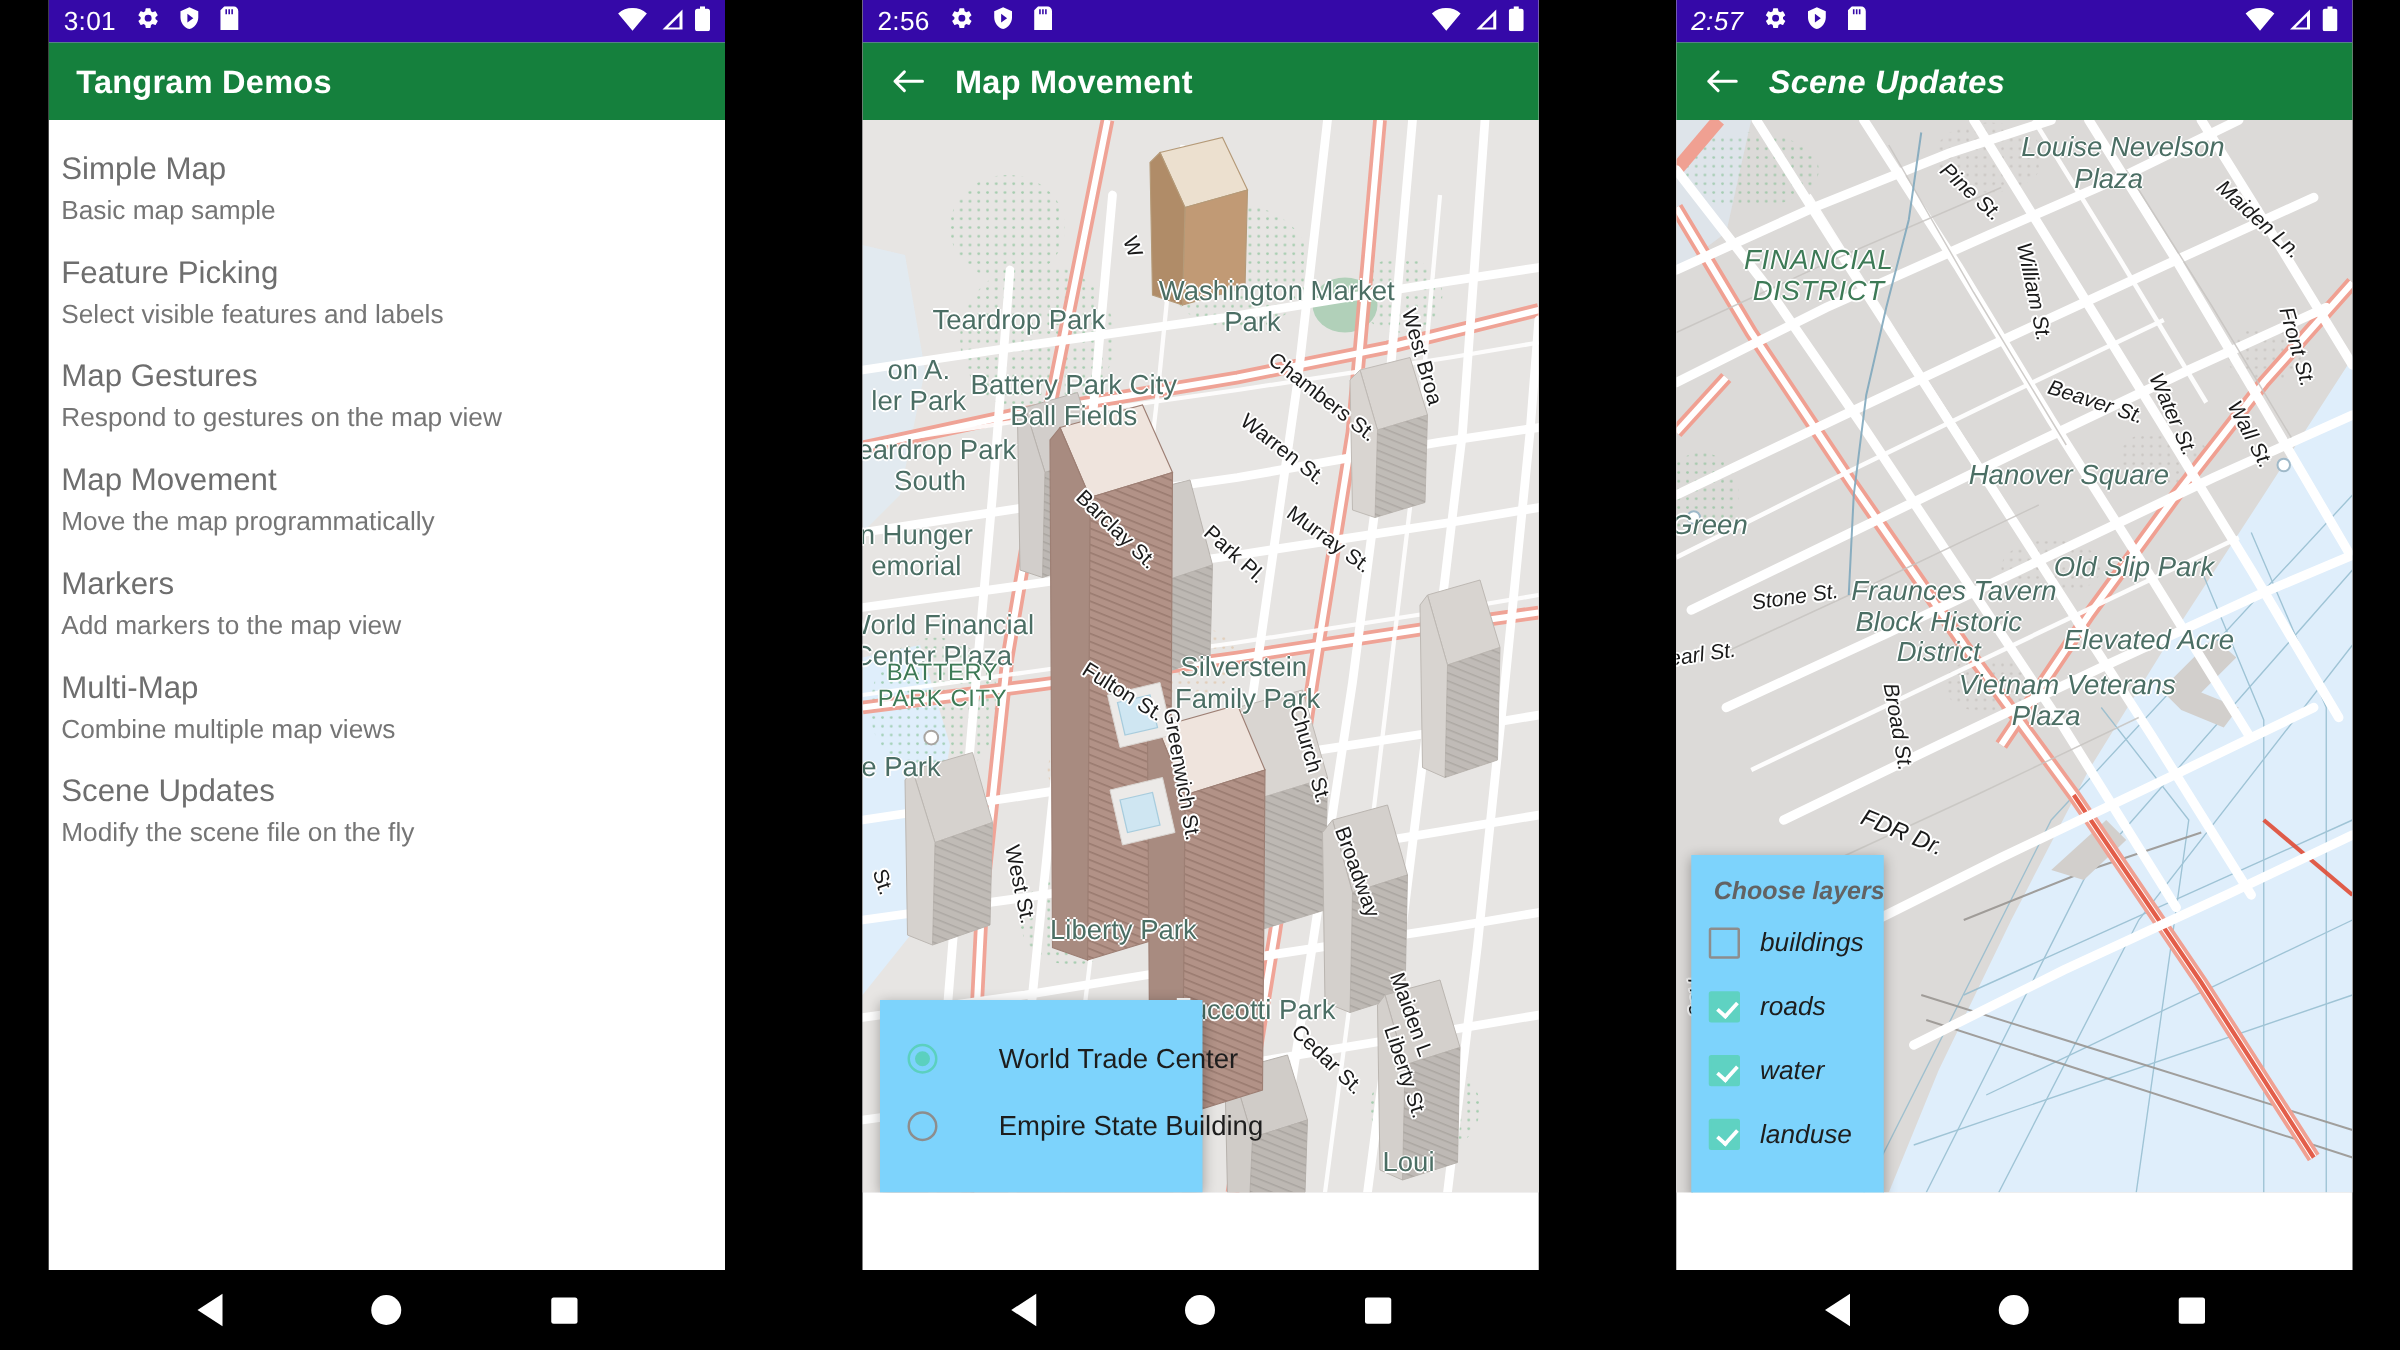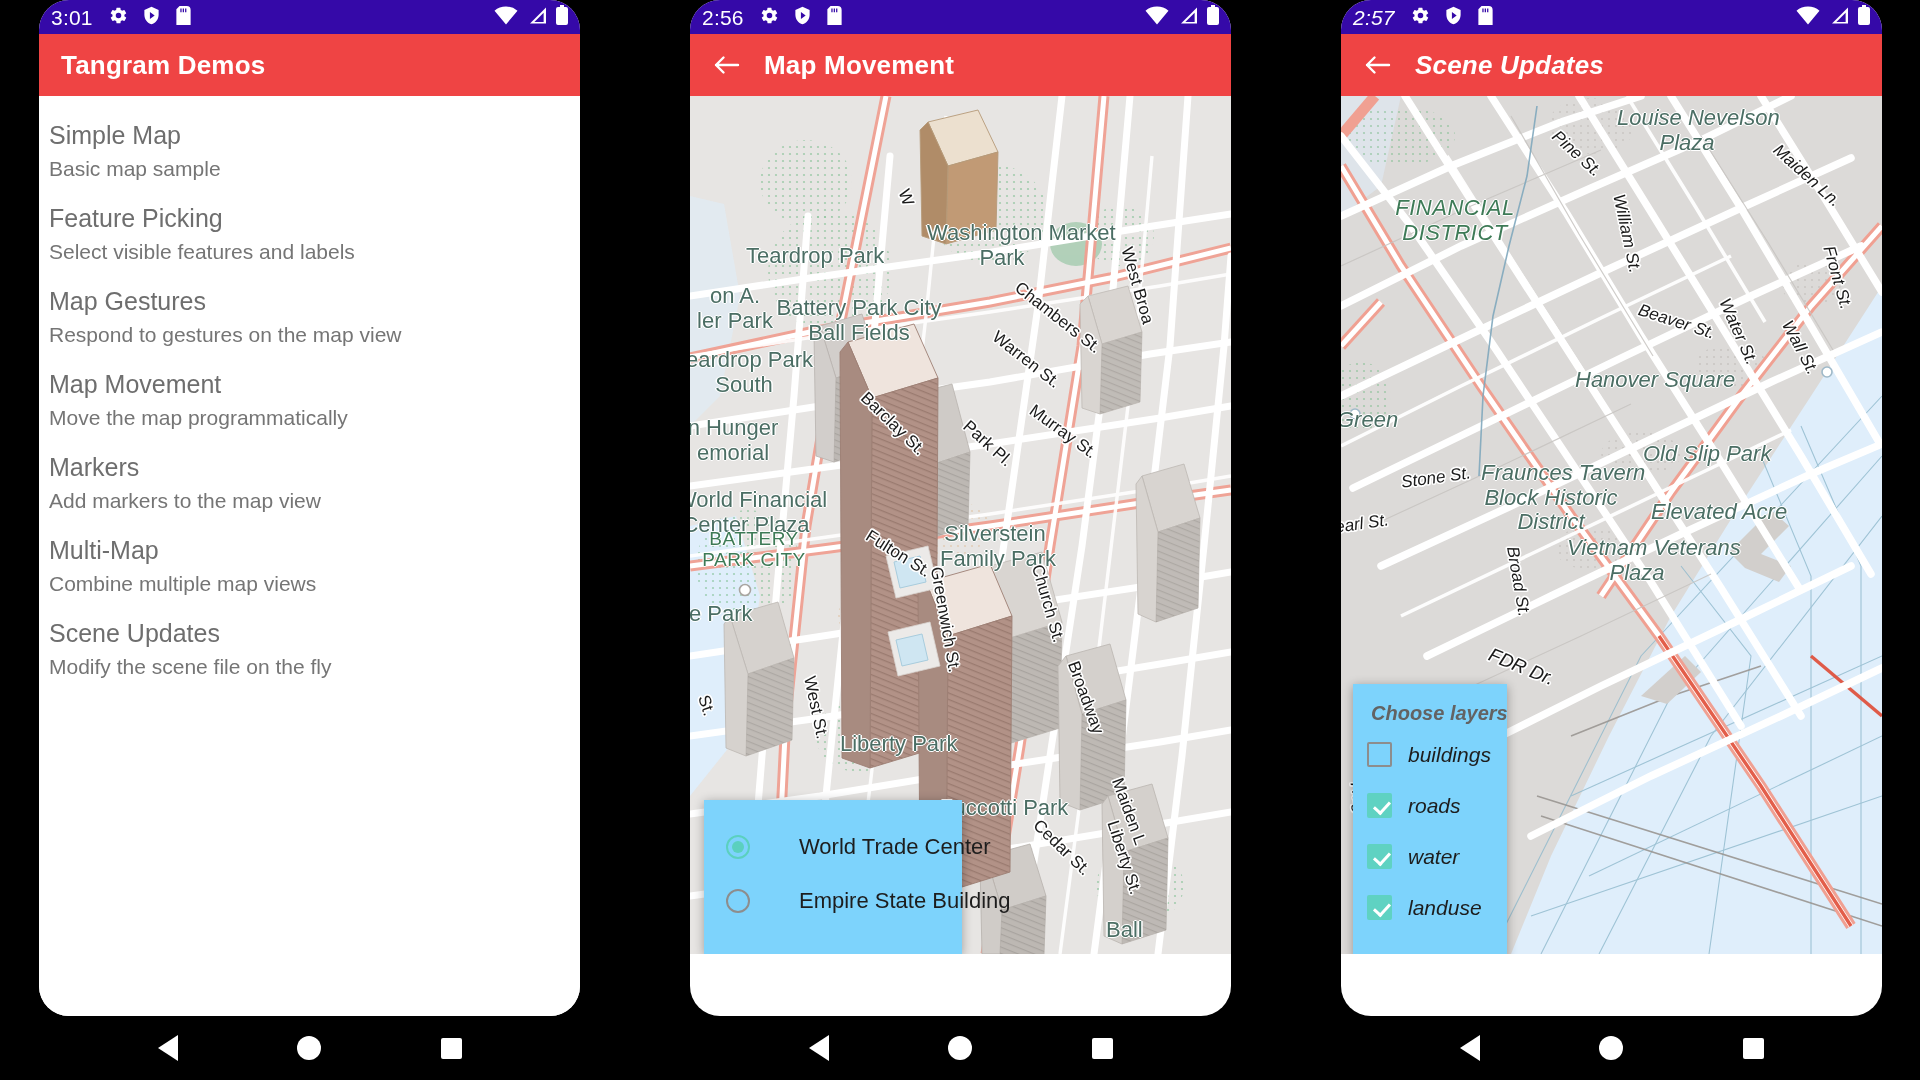--- a/index.html
+++ b/index.html
@@ -18,21 +18,20 @@
   }
 
   
   .phone {
     position:absolute;
     top:0;
     width:541px;
     height:1016px;
     overflow:hidden;
     background:#fff;
-    border-radius:30px;
   }
   #phone1 { left:39px; }
   #phone2 { left:690px; }
   #phone3 { left:1341px;font-style:italic; }
 
   
   .statusbar {
     position:relative;
     height:34px;
     background:#3509a8;
@@ -48,21 +47,21 @@
     line-height:1;
   }
   .sb-left-icons { display:flex; align-items:center; gap:14px; }
   .sb-spacer { flex:1 1 auto; }
   .sb-right-icons { display:flex; align-items:flex-end; gap:9px; }
   .sb-icon { display:block; }
 
   
   .appbar {
     height:62px;
-    background:#ef4444;
+    background:#15803d;
     display:flex;
     align-items:center;
     padding:0 0 0 22px;
     color:#fff;
     position:relative;
     z-index:5;
   }
   .appbar.with-back { padding-left:16px; }
   .back-btn {
     width:42px; height:42px;
@@ -563,21 +562,21 @@
       <div class="mlabel park" style="left:-10px; top:188px; width:110px;">on A.<br>ler Park</div>
       <div class="mlabel park" style="left:84px;  top:200px; width:170px;">Battery Park City<br>Ball Fields</div>
       <div class="mlabel park" style="left:-16px; top:252px; width:140px;">Teardrop Park<br>South</div>
       <div class="mlabel park" style="left:-12px; top:320px; width:110px;">n Hunger<br>emorial</div>
       <div class="mlabel park" style="left:-14px; top:392px; width:140px;">World Financial<br>Center Plaza</div>
       <div class="mlabel district" style="left:4px;   top:432px; width:120px; font-size:19px;">BATTERY<br>PARK CITY</div>
       <div class="mlabel park" style="left:250px; top:426px; width:110px;">Silverstein<br>Family Park</div>
       <div class="mlabel park" style="left:-12px; top:506px;">se Park</div>
       <div class="mlabel park" style="left:150px; top:636px;">Liberty Park</div>
       <div class="mlabel park" style="left:250px; top:700px;">Zuccotti Park</div>
-      <div class="mlabel park" style="left:416px; top:822px;">Ball</div>
+      <div class="mlabel park" style="left:416px; top:822px;">Loui</div>
 
       <div class="mlabel street" style="left:316px; top:212px; transform:rotate(38deg);">Chambers St.</div>
       <div class="mlabel street" style="left:296px; top:254px; transform:rotate(38deg);">Warren St.</div>
       <div class="mlabel street" style="left:334px; top:326px; transform:rotate(36deg);">Murray St.</div>
       <div class="mlabel street" style="left:268px; top:338px; transform:rotate(42deg);">Park Pl.</div>
       <div class="mlabel street" style="left:408px; top:180px; transform:rotate(74deg);">West Broa</div>
       <div class="mlabel street" style="left:208px; top:92px;  transform:rotate(70deg);">W</div>
       <div class="mlabel street" style="left:162px; top:318px; transform:rotate(44deg);">Barclay St.</div>
       <div class="mlabel street" style="left:172px; top:448px; transform:rotate(32deg);">Fulton St.</div>
       <div class="mlabel street" style="left:202px; top:514px; transform:rotate(80deg);">Greenwich St.</div>

